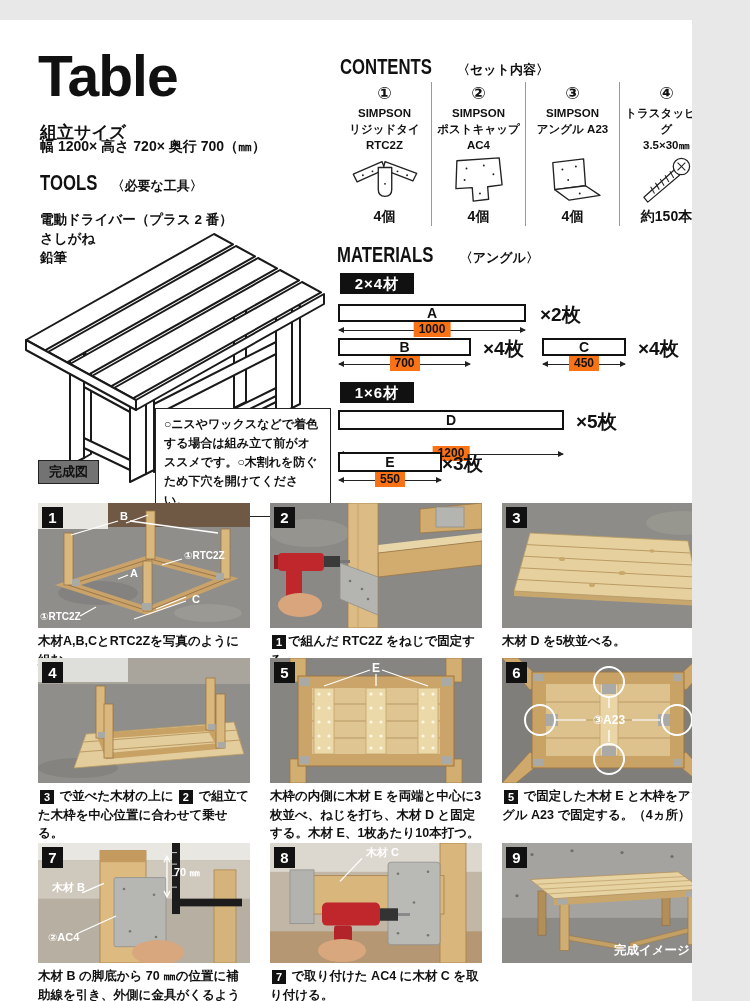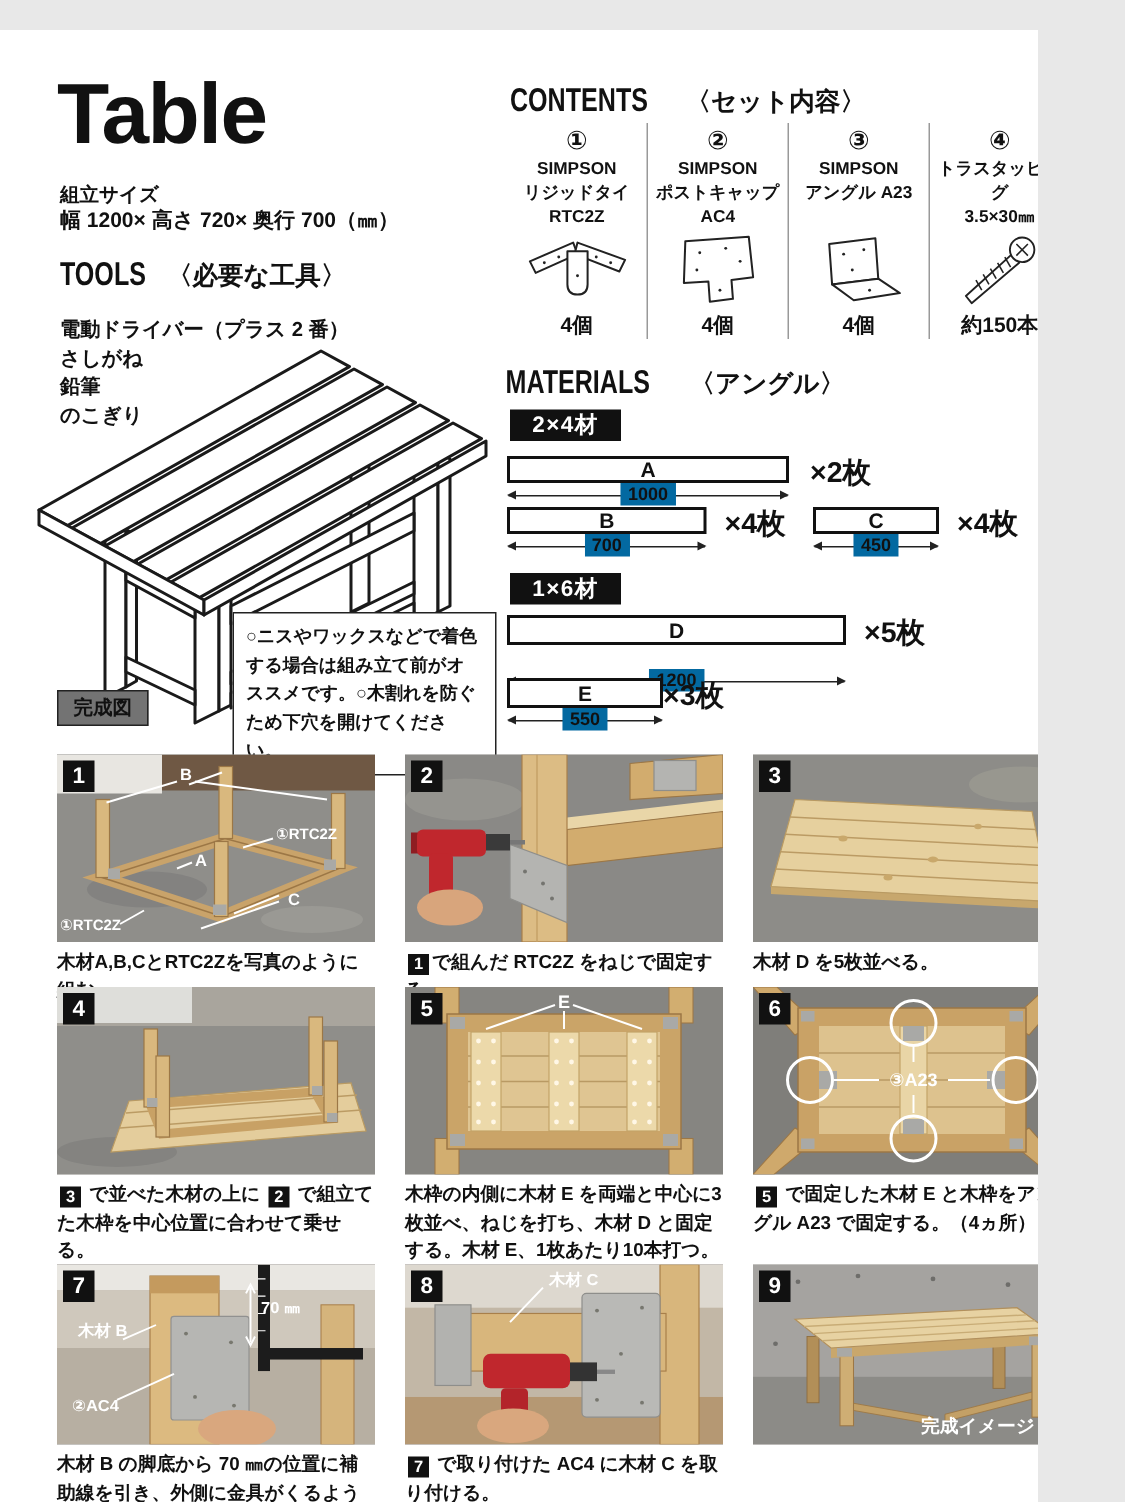--- a/index.html
+++ b/index.html
@@ -1,26 +1,26 @@
 <!DOCTYPE html>
 <html><head>
 <meta charset="utf-8">
 <style>
   html,body{margin:0;padding:0;background:#e8e8e8;}
   .page{position:relative;width:692px;height:1001px;background:#ffffff;overflow:hidden;
         font-family:"Liberation Sans","DejaVu Sans",sans-serif;color:#111;margin-top:20px;}
   .abs{position:absolute;}
   
   .title{font-size:57px;font-weight:bold;letter-spacing:-1px;line-height:1;}
-  .size-label{font-size:13px;font-weight:bold;}
+  .size-label{font-size:17px;font-weight:bold;}
   .size-value{font-size:14px;font-weight:bold;}
   .sec-head{white-space:nowrap;}
   .sec-en{display:inline-block;font-size:22px;font-weight:bold;transform:scaleX(.76);
           transform-origin:left bottom;letter-spacing:0;vertical-align:bottom;}
-  .sec-ja{font-size:17px;font-weight:bold;vertical-align:2px;margin-left:-4px;}
+  .sec-ja{font-size:13px;font-weight:bold;vertical-align:2px;margin-left:-4px;}
   .tools-list{list-style:none;margin:0;padding:0;font-size:13.5px;font-weight:bold;line-height:19px;}
   .note-box{border:1.5px solid #222;background:#fff;padding:6px 8px;font-size:12px;
             font-weight:bold;line-height:19px;}
   .kansei-box{border:1.5px solid #222;background:#737373;padding:2px 10px;font-size:13px;font-weight:bold;}
   
   .contents-grid{display:flex;}
   .c-item{width:93px;border-right:1px solid #999;text-align:center;padding-top:2px;}
   .c-num{font-size:17px;font-weight:bold;line-height:20px;}
   .c-name{height:50px;font-size:11.5px;font-weight:bold;line-height:16px;margin-top:1px;}
   .c-icon{height:50px;display:flex;align-items:center;justify-content:center;}
@@ -31,21 +31,21 @@
   .mat-note{font-size:12px;font-weight:bold;}
   .bar{border:2px solid #111;background:#fff;display:flex;align-items:center;justify-content:center;
        font-size:14px;font-weight:bold;box-sizing:border-box;}
   .qty{font-size:19px;font-weight:bold;white-space:nowrap;}
   .dim{height:14px;}
   .dim .line{position:absolute;left:1px;right:1px;top:6px;border-top:1.2px solid #222;}
   .dim .ah{position:absolute;top:3.2px;width:0;height:0;border-top:3.5px solid transparent;
            border-bottom:3.5px solid transparent;}
   .dim .ah.l{left:0;border-right:6px solid #222;}
   .dim .ah.r{right:0;border-left:6px solid #222;}
-  .dim .num{position:absolute;left:50%;top:-2px;transform:translateX(-50%);background:#0369a1;
+  .dim .num{position:absolute;left:50%;top:-2px;transform:translateX(-50%);background:#f97316;
             padding:0 5px;font-size:12px;font-weight:bold;line-height:15px;}
   
   .step{position:absolute;width:212px;}
   .photo{position:relative;width:212px;background:#8f8e8a;overflow:hidden;}
   .photo svg{display:block;width:100%;height:100%;}
   .badge{position:absolute;top:4px;left:4px;width:21px;height:21px;background:#111;color:#fff;
          font-size:15px;font-weight:bold;display:flex;align-items:center;justify-content:center;}
   .caption{margin-top:4px;font-size:12.5px;font-weight:bold;line-height:18.5px;}
   .cap-badge{display:inline-block;background:#111;color:#fff;font-weight:bold;font-size:11px;
              width:14px;height:14px;line-height:14px;text-align:center;vertical-align:-1px;margin:0 2px;}
@@ -61,21 +61,20 @@
   <div class="abs size-label" style="left:40px;top:101px;">組立サイズ</div>
   <div class="abs size-value" style="left:40px;top:118px;">幅 1200× 高さ 720× 奥行 700（㎜）</div>
 
   <div class="abs sec-head" style="left:40px;top:150px;">
     <span class="sec-en">TOOLS</span><span class="sec-ja">〈必要な工具〉</span>
   </div>
   <ul class="abs tools-list" style="left:40px;top:190px;">
     <li>電動ドライバー（プラス 2 番）</li>
     <li>さしがね</li>
     <li>鉛筆</li>
-    <li>のこぎり</li>
   </ul>
 
   <div class="abs" style="left:18px;top:192px;width:318px;height:280px;">
     <svg viewBox="0 0 318 280" width="318" height="280">
       <g fill="#ffffff" stroke="#1a1a1a" stroke-width="2" stroke-linejoin="round">
 
         <polygon points="216,100 228,94 228,190 216,196"></polygon>
 
         <polygon points="258,98 274,90 274,196 258,204"></polygon>
         <polygon points="274,90 282,94 282,192 274,196"></polygon>

